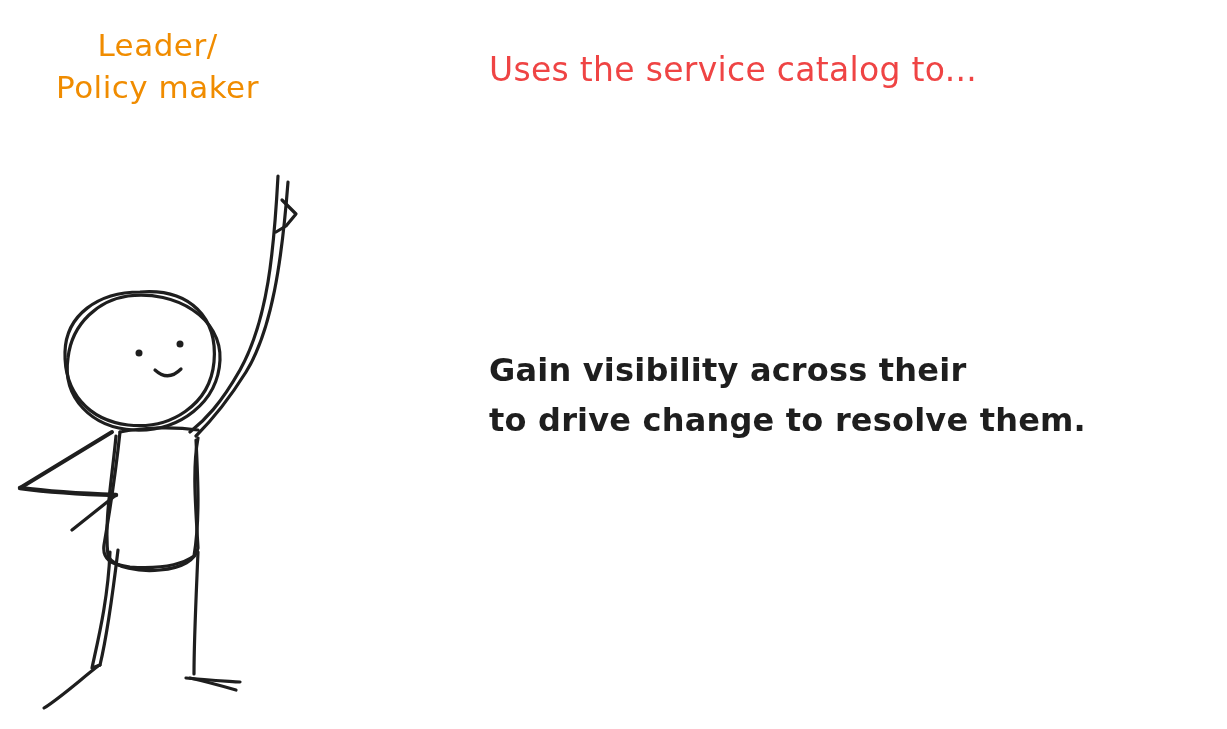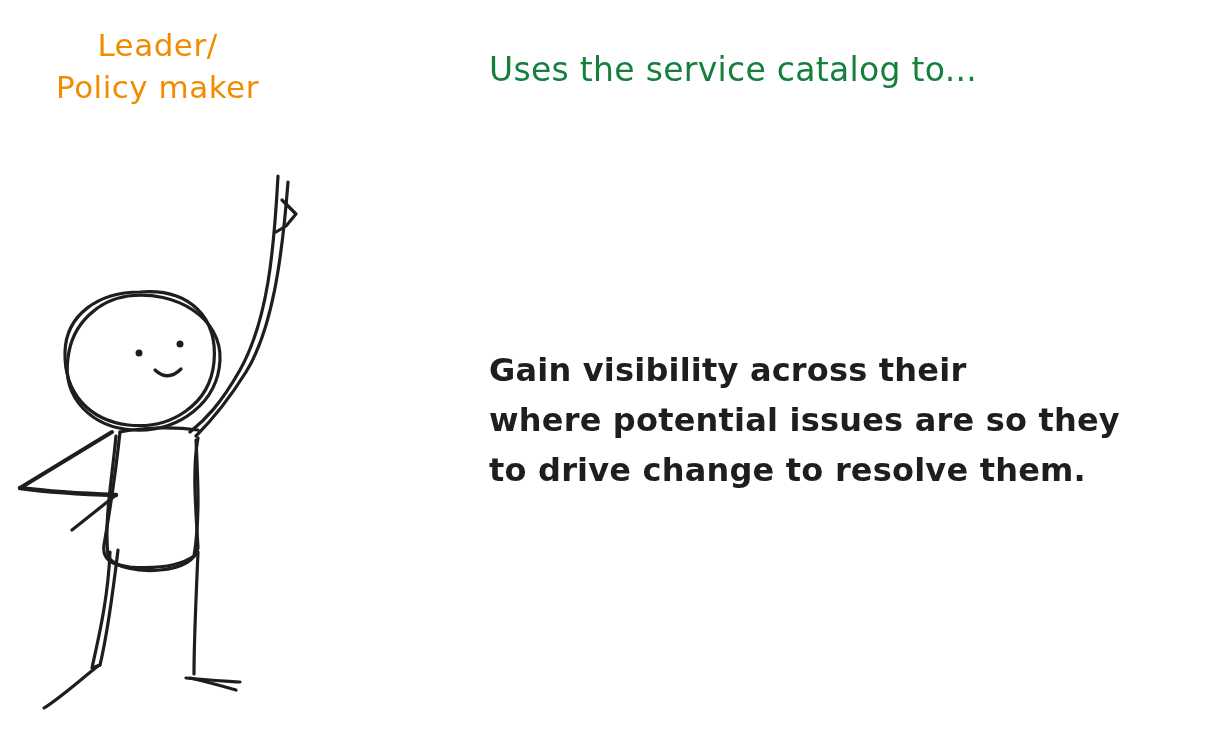--- a/index.html
+++ b/index.html
@@ -4,21 +4,21 @@
   <style>
     html, body { margin: 0; padding: 0; background: #ffffff; }
     body { width: 1227px; height: 729px; position: relative; overflow: hidden; }
     .hand { font-family: "DejaVu Sans", sans-serif; }
     .role-label {
       position: absolute; left: 30px; top: 24px; width: 255px;
       text-align: center; color: #f08c00; font-size: 31px; line-height: 42px;
       letter-spacing: 0.5px;
     }
     .heading {
-      position: absolute; left: 489px; top: 48px; color: #15803d;
+      position: absolute; left: 489px; top: 48px; color: #ef4444;
       font-size: 33px; line-height: 44px; white-space: nowrap; letter-spacing: 0.3px;
     }
     .body-text {
       position: absolute; left: 489px; top: 345px; width: 720px;
       color: #1e1e1e; font-size: 32px; line-height: 50px; letter-spacing: 0.2px;
     }
     .body-text span { display: block; white-space: nowrap; font-weight: bold; }
     svg.figure { position: absolute; left: 0; top: 0; }
   </style>
 </head>
@@ -26,21 +26,20 @@
 
 <div class="role-label hand">
   <div>Leader/</div>
   <div>Policy maker</div>
 </div>
 
 <div class="heading hand">Uses the service catalog to...</div>
 
 <div class="body-text hand">
   <span>Gain visibility across their</span>
-  <span>where potential issues are so they</span>
   <span>to drive change to resolve them.</span>
 </div>
 
 <svg class="figure" width="330" height="729" viewBox="0 0 330 729" fill="none" stroke="#1e1e1e" stroke-width="3.2" stroke-linecap="round" stroke-linejoin="round">
 
   <path d="M140 292 C190 288 218 318 214 362 C210 405 170 430 128 425 C88 420 64 392 65 352 C66 315 98 292 140 292 Z"></path>
   <path d="M128 296 C176 290 222 318 220 360 C218 402 180 432 134 430 C92 428 62 398 68 358 C72 322 100 300 128 296"></path>
 
   <circle cx="139" cy="353" r="3.5" fill="#1e1e1e" stroke="none"></circle>
   <circle cx="180" cy="344" r="3.5" fill="#1e1e1e" stroke="none"></circle>

